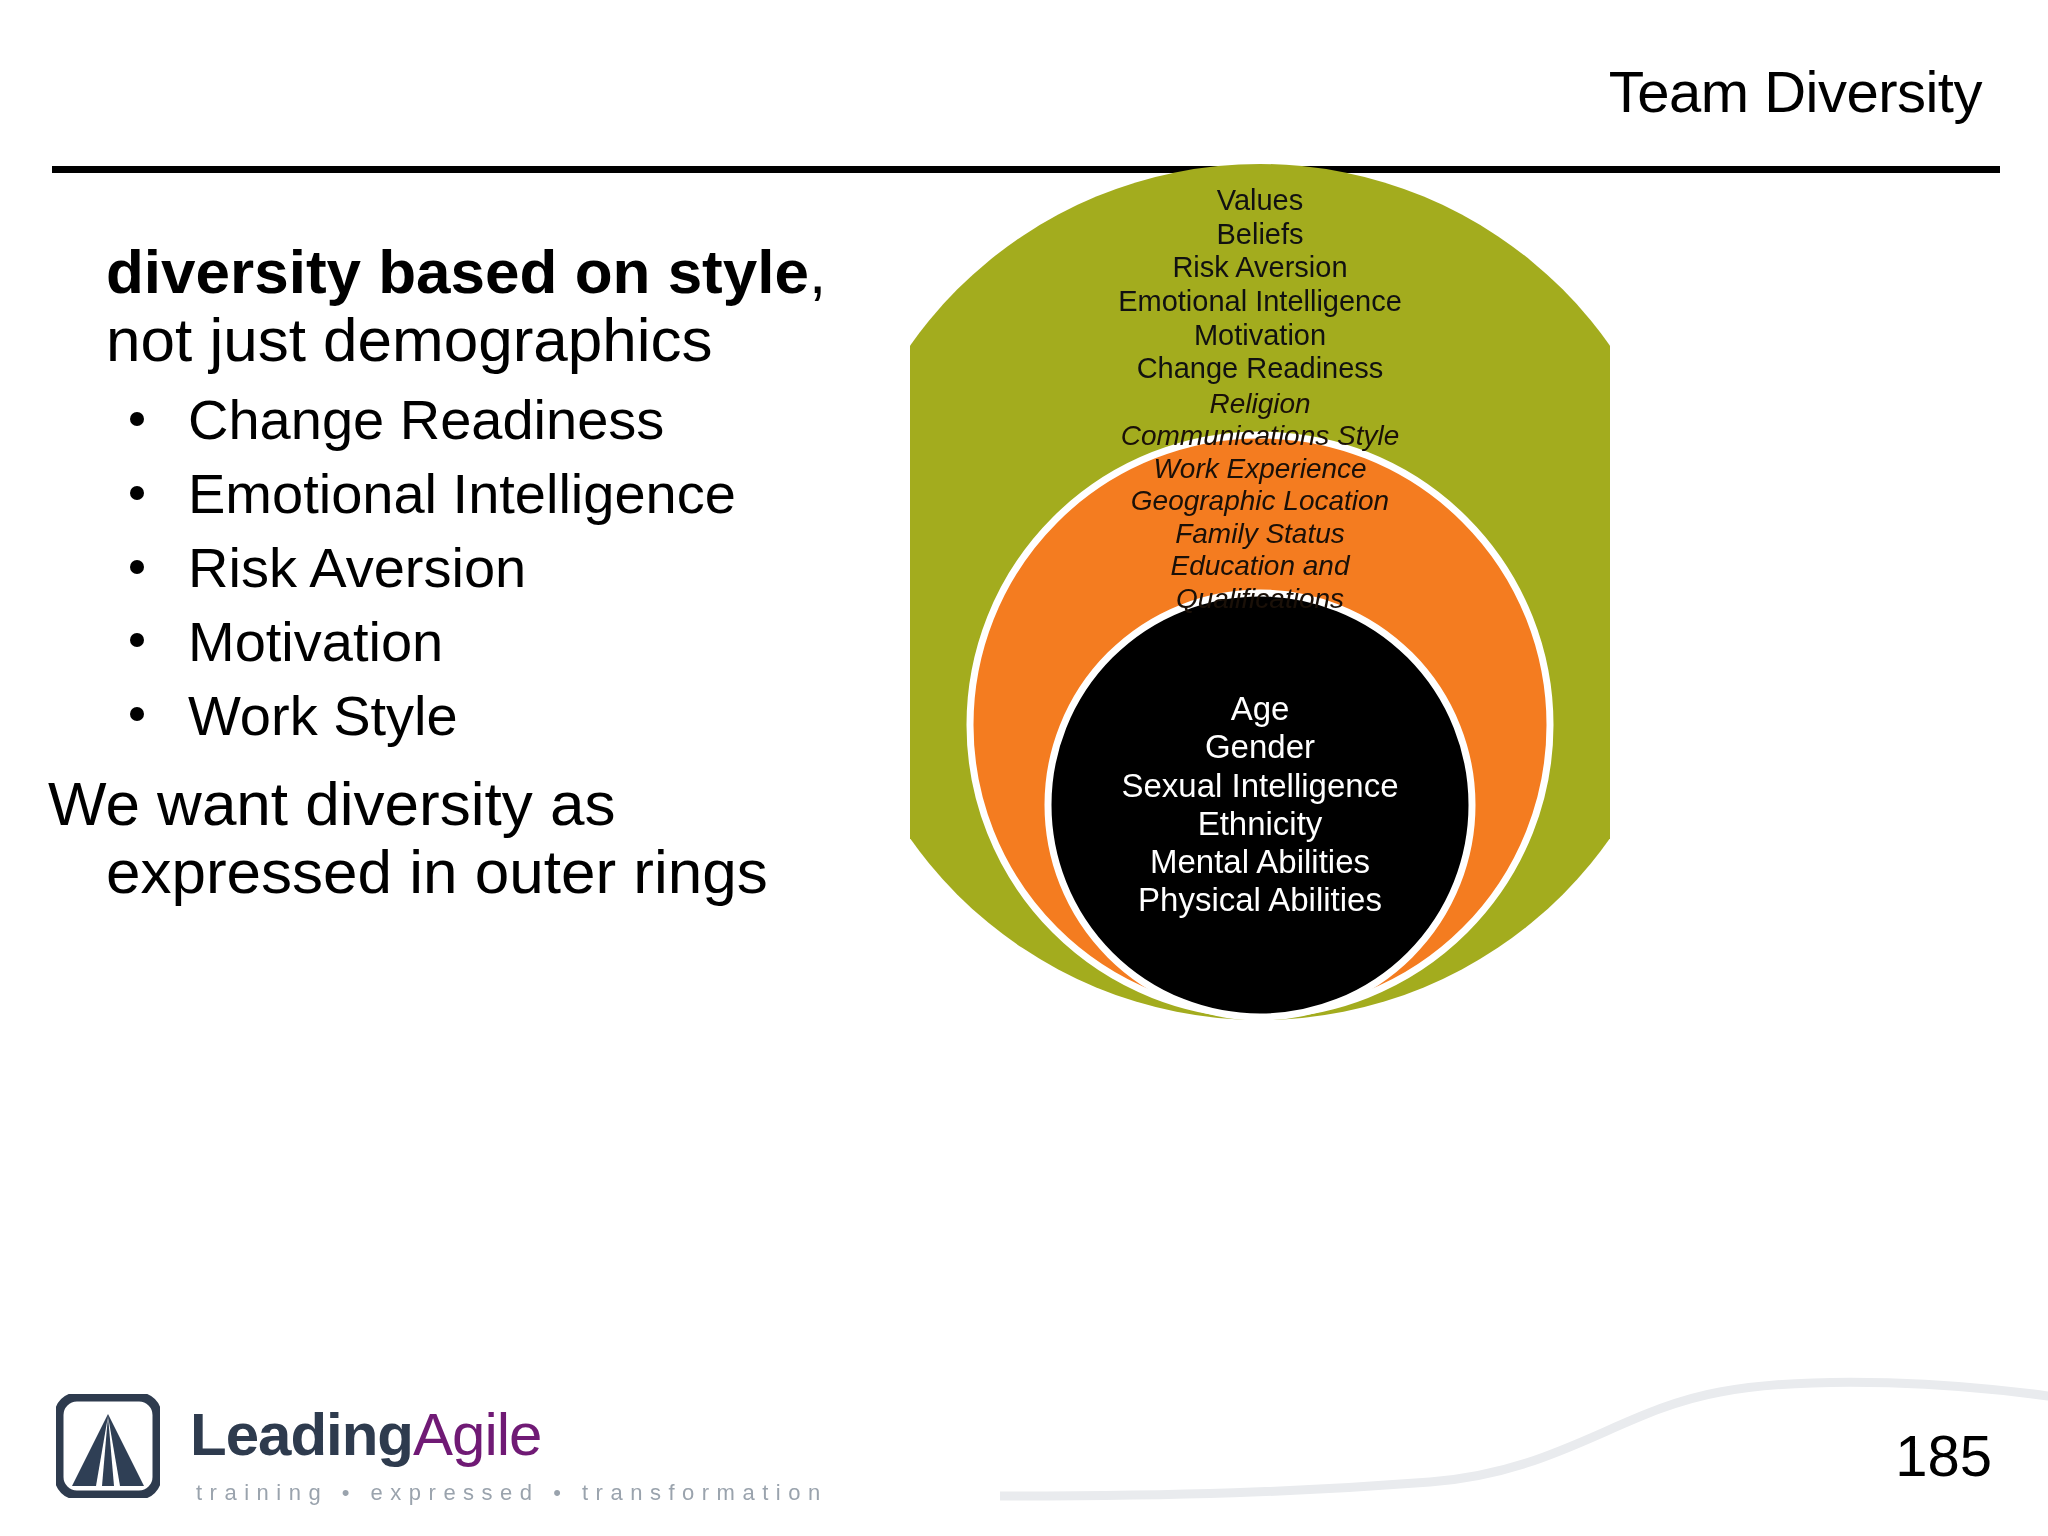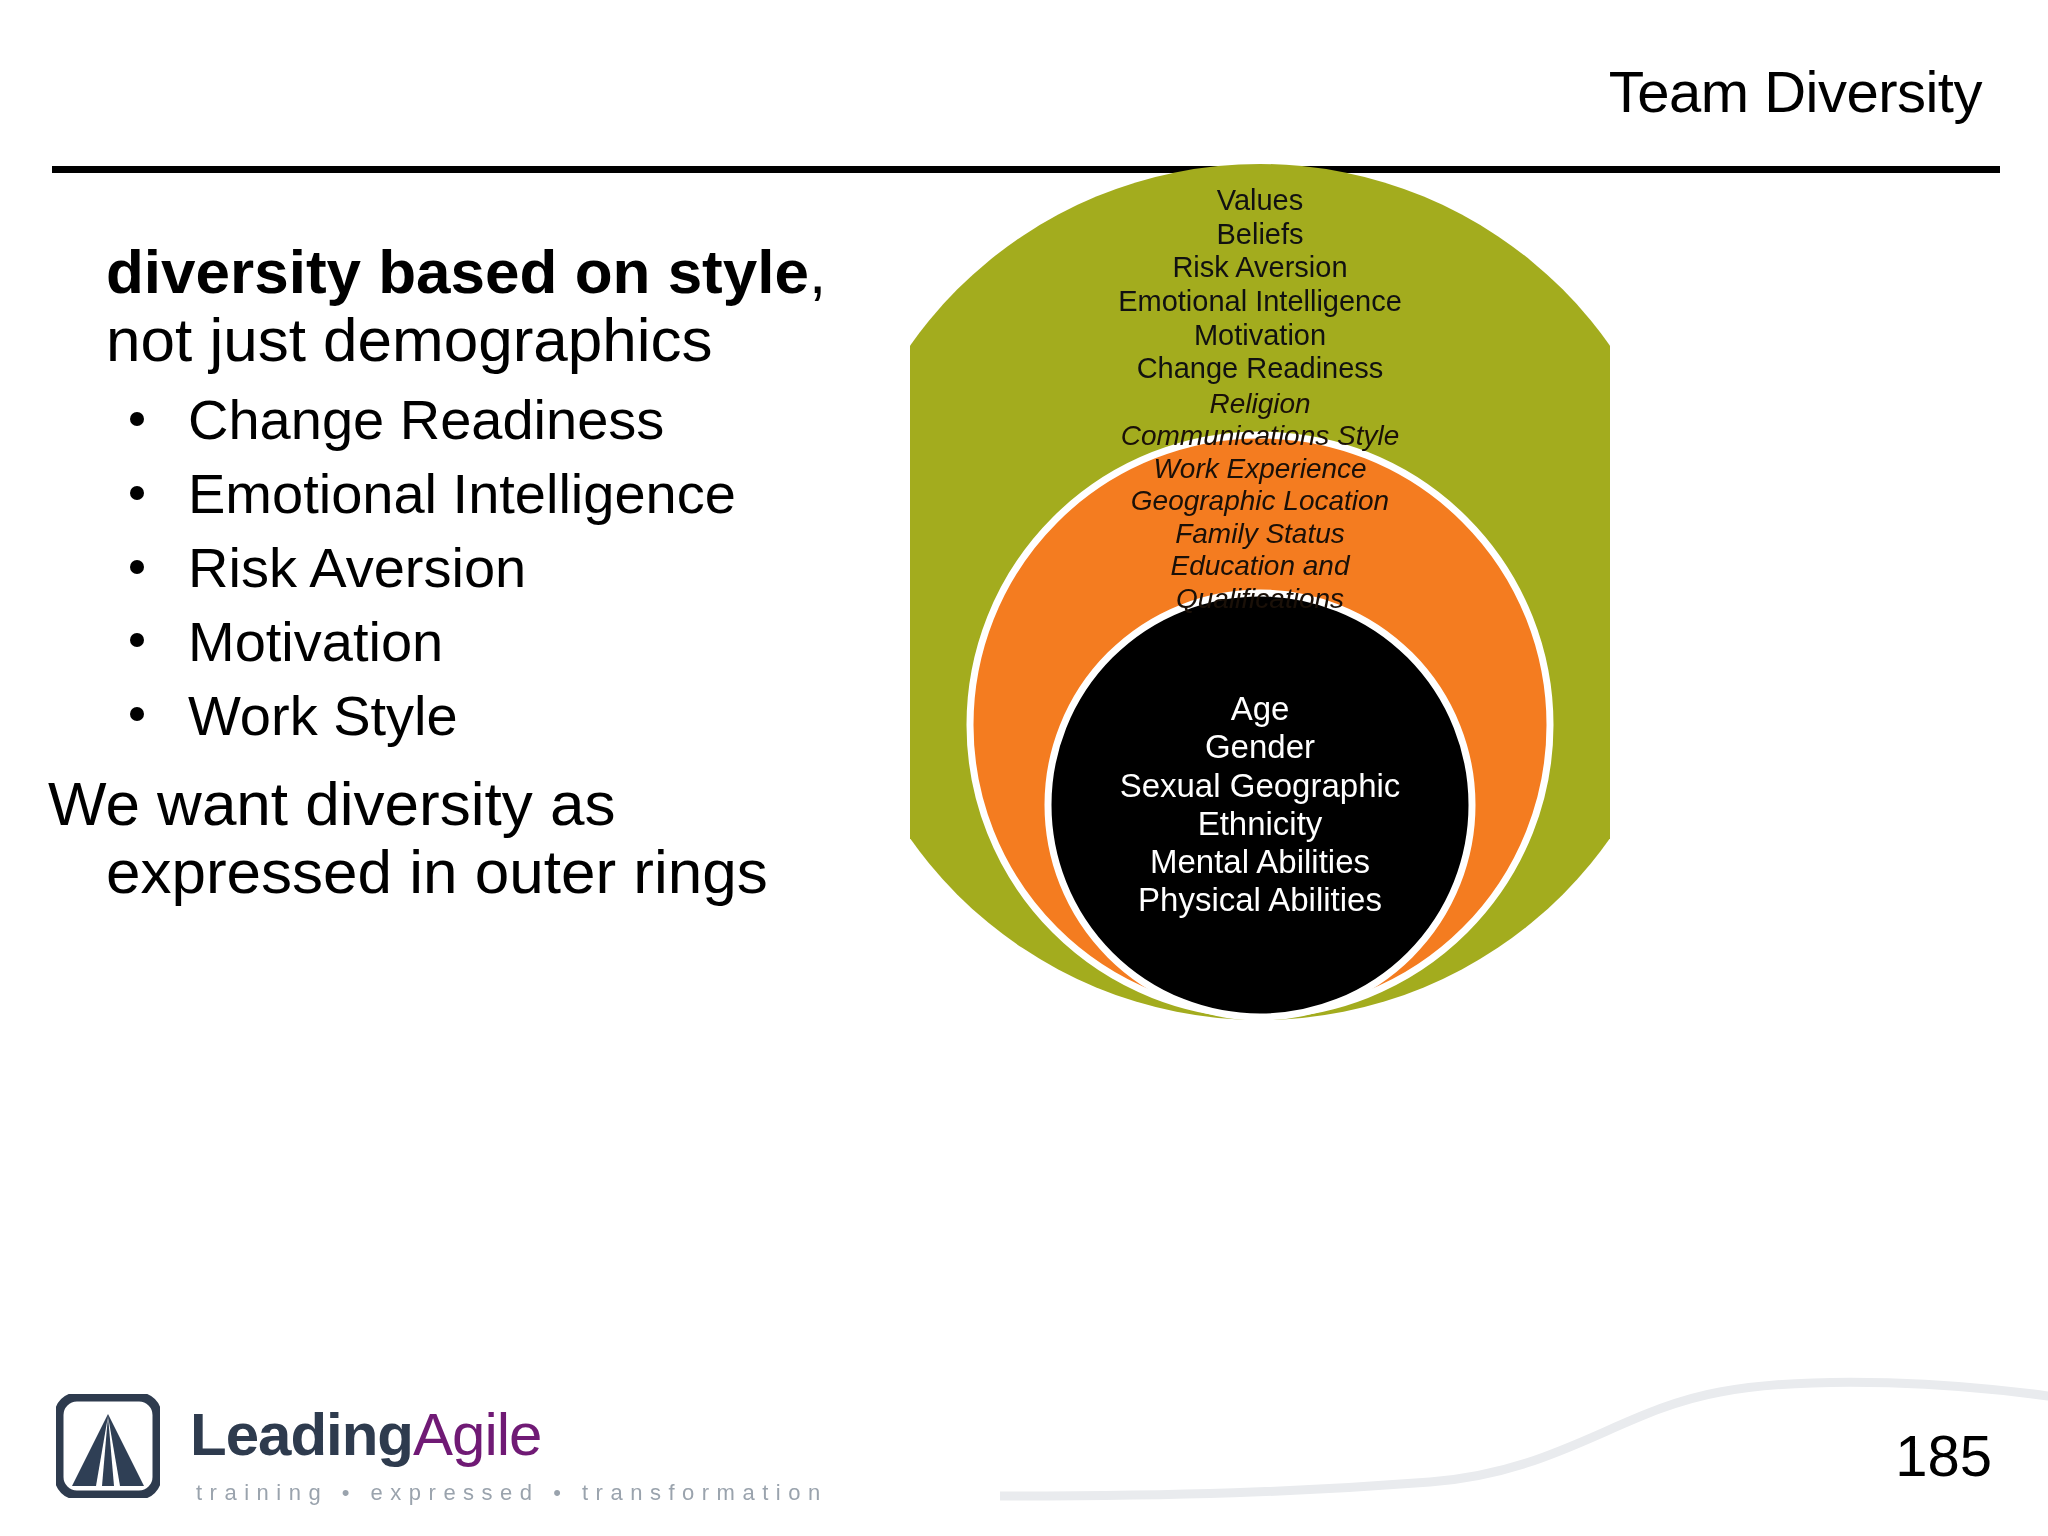--- a/index.html
+++ b/index.html
@@ -257,21 +257,21 @@
     <span class="ring-line">Work Experience</span>
     <span class="ring-line">Geographic Location</span>
     <span class="ring-line">Family Status</span>
     <span class="ring-line">Education and</span>
     <span class="ring-line">Qualifications</span>
   </div>
 
   <div class="ring-label label-black">
     <span class="ring-line">Age</span>
     <span class="ring-line">Gender</span>
-    <span class="ring-line">Sexual Geographic</span>
+    <span class="ring-line">Sexual Intelligence</span>
     <span class="ring-line">Ethnicity</span>
     <span class="ring-line">Mental Abilities</span>
     <span class="ring-line">Physical Abilities</span>
   </div>
 </div>
 
 <div class="logo-block">
   <svg class="logo-mark" viewBox="0 0 104 104">
     <rect x="3" y="3" width="98" height="98" rx="18" ry="18" fill="none" stroke="#2e3b4e" stroke-width="9"></rect>
     <path d="M52 20 L88 92 L16 92 Z" fill="#2f3f55"></path>

